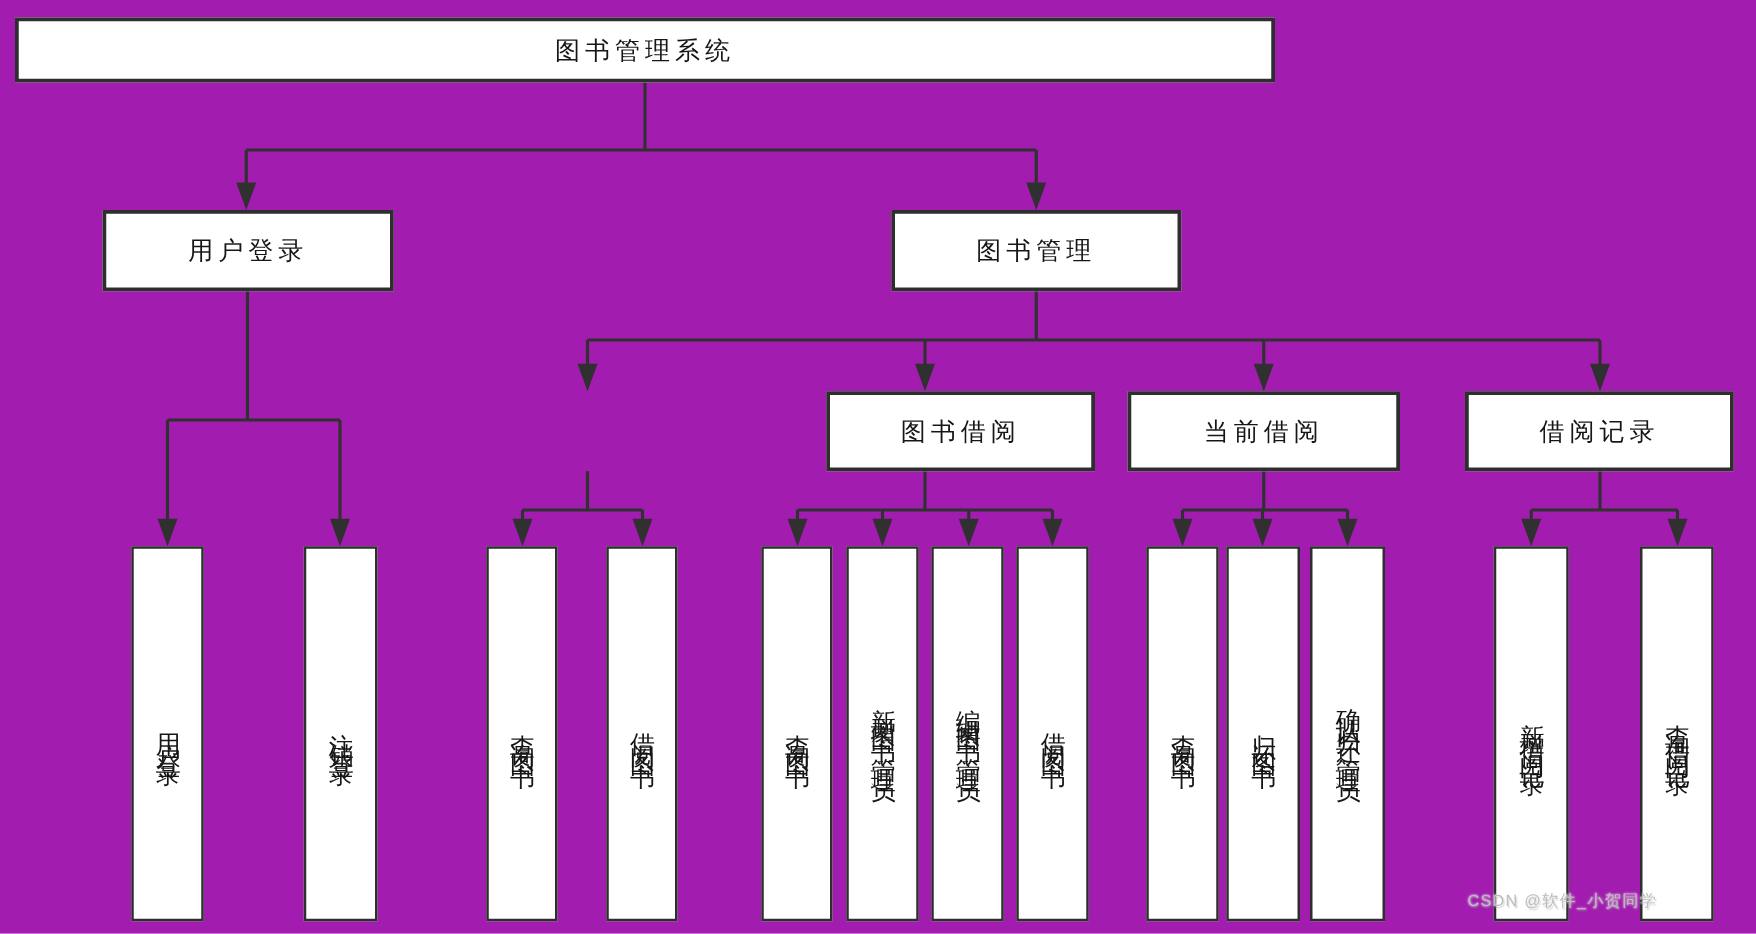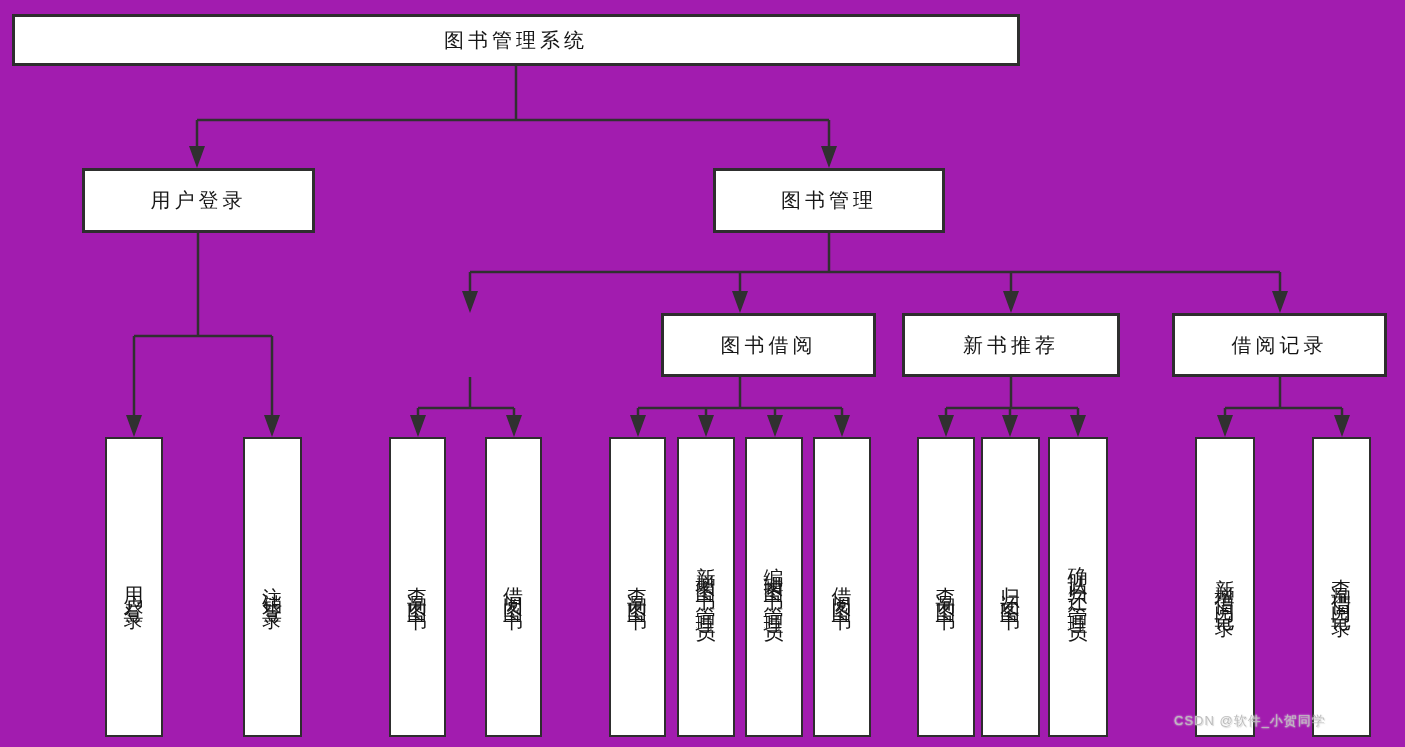--- a/index.html
+++ b/index.html
@@ -83,21 +83,21 @@
       M1070,415 L1086,415 L1078,437 Z
       M1217,415 L1233,415 L1225,437 Z  M1334,415 L1350,415 L1342,437 Z"></path>
   </svg>
 
   <div class="hbox" style="left:12px; top:14px; width:1008px; height:52px;">图书管理系统</div>
 
   <div class="hbox" style="left:82px; top:168px; width:233px; height:65px;">用户登录</div>
   <div class="hbox" style="left:713px; top:168px; width:232px; height:65px;text-align:center;">图书管理</div>
 
   <div class="hbox" style="left:632px; top:313px; width:215px; height:64px;margin-left:29px;">图书借阅</div>
-  <div class="hbox" style="left:902px; top:313px; width:218px; height:64px;">新书推荐</div>
+  <div class="hbox" style="left:902px; top:313px; width:218px; height:64px;">当前借阅</div>
   <div class="hbox" style="left:1172px; top:313px; width:215px; height:64px;">借阅记录</div>
 
   <div class="vbox" style="left:105px; top:437px; width:58px; height:300px;">用户登录</div>
   <div class="vbox" style="left:243px; top:437px; width:59px; height:300px;">注销登录</div>
 
   <div class="vbox" style="left:389px; top:437px; width:57px; height:300px;">查询图书</div>
   <div class="vbox" style="left:485px; top:437px; width:57px; height:300px;">借阅图书</div>
 
   <div class="vbox" style="left:609px; top:437px; width:57px; height:300px;">查询图书</div>
   <div class="vbox" style="left:677px; top:437px; width:58px; height:300px;">新增图书（管理员）</div>

